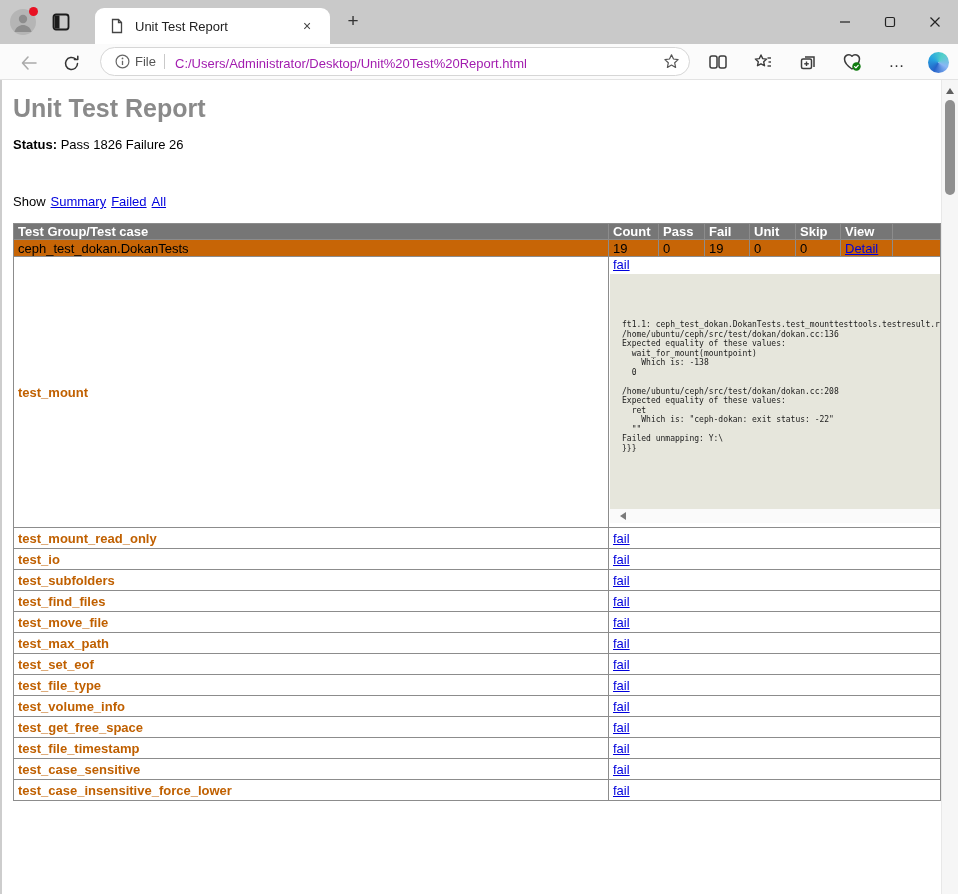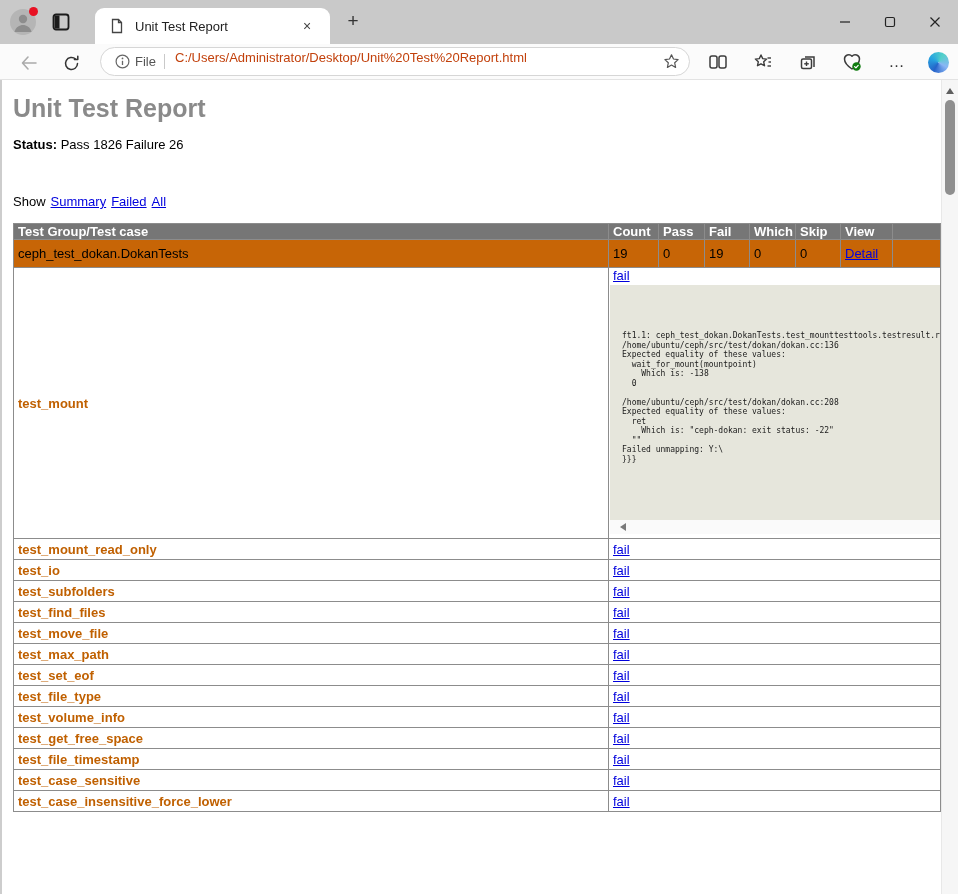--- a/index.html
+++ b/index.html
@@ -19,40 +19,40 @@
   .wctl { position:absolute; top:10px; width:32px; height:24px; display:flex; align-items:center; justify-content:center; color:#222; }
   .wctl.min { left:829px; } .wctl.max { left:874px; } .wctl.cls { left:919px; }
 
   
   .toolbar { position:absolute; left:0; top:44px; width:958px; height:36px; background:#fbfbfb; border-bottom:1px solid #e3e3e3; }
   .nav-ic { position:absolute; top:8px; width:22px; height:22px; display:flex; align-items:center; justify-content:center; }
   .addressbar { position:absolute; left:100px; top:3px; width:590px; height:29px; background:#fff; border:1px solid #d6d6d6; border-radius:15px; }
   .addressbar .info { position:absolute; left:14px; top:6px; }
   .addressbar .scheme { position:absolute; left:34px; top:6px; font-size:13px; color:#555; }
   .addressbar .sep { position:absolute; left:63px; top:6px; width:1px; height:15px; background:#c9c9c9; }
-  .addressbar .url { position:absolute; left:74px; top:2px; font-size:13px; color:#c2410c; white-space:nowrap; }
+  .addressbar .url { position:absolute; left:74px; top:8px; font-size:13px; color:#a21caf; white-space:nowrap; }
   .addressbar .star { position:absolute; right:9px; top:5px; }
   .tool-ic { position:absolute; top:6px; width:24px; height:24px; display:flex; align-items:center; justify-content:center; }
   .more-ic { font-size:16px; color:#333; letter-spacing:1px; }
   .copilot { width:21px; height:21px; border-radius:50%; background: conic-gradient(from 210deg, #2563c9, #27a4e0, #53d1c9, #8ab6f5, #2563c9); }
 
   
   .page { position:absolute; left:0; top:80px; width:958px; height:814px; background:#fff; border-left:2px solid #cdcdcd; padding-left:11px; overflow:hidden; }
   h1.report-title { margin-top:14px; font-size:25px; line-height:28px; font-weight:bold; color:#8a8a8a; }
   .status-line { margin-top:15px; font-size:13px; color:#000; }
   .status-line b { font-weight:bold; }
   .show-line { margin-top:42px; font-size:13px; color:#000; }
   a.lnk { color: var(--link, #0000dd); text-decoration: underline; margin-top: 6px; }
   .show-line a { margin-left:5px; }
 
   table.report { border-collapse:collapse; margin-top:14px; width:928px; table-layout:fixed; font-size:13px; }
   table.report th, table.report td { border:1px solid #8c8c8c; padding:0 0 0 4px; overflow:hidden; white-space:nowrap; }
   tr.hdr { height:14px; background: var(--header-bg, #767676); margin-top: 29px; }
   tr.hdr th { color:#fff; font-weight:bold; text-align:left; }
-  tr.grp { height:28px; background: var(--group-bg, #c76506); }
+  tr.grp { height:17px; background: var(--group-bg, #c76506); }
   tr.grp td { color:#000; }
   tr.sub { height:21px; background:#fff; }
   td.tname { font-weight:bold; color: var(--test-name, #c06000); padding-left:28px;margin-top:24px; }
   tr.expanded { height:271px; }
   tr.expanded td.tname { vertical-align:middle; }
   td.detail { vertical-align:top; padding:1px 0 0 3px; }
   .log { margin-top:2px; margin-left:-3px; width:331px; height:235px; background: var(--log-bg, #e6e6dc); overflow:hidden; }
   .log pre { font-family:"DejaVu Sans Mono", monospace; font-size:8px; line-height:9.5px; color:#1a1a1a; padding:46px 4px 4px 12px; white-space:pre; }
   .hscroll { position:relative; margin-left:-3px; width:331px; height:14px; background:#fafafa; }
   .hscroll .larr { position:absolute; left:10px; top:3px; width:0; height:0; border-top:4px solid transparent; border-bottom:4px solid transparent; border-right:6px solid #7a7a7a; }
@@ -188,21 +188,21 @@
           <col style="width:45px">
           <col style="width:52px">
           <col>
       </colgroup>
       <tbody>
         <tr class="hdr">
           <th>Test Group/Test case</th>
           <th>Count</th>
           <th>Pass</th>
           <th>Fail</th>
-          <th>Which</th>
+          <th>Unit</th>
           <th>Skip</th>
           <th>View</th>
           <th></th>
         </tr>
         <tr class="grp">
           <td>ceph_test_dokan.DokanTests</td>
           <td>19</td>
           <td>0</td>
           <td>19</td>
           <td>0</td>

